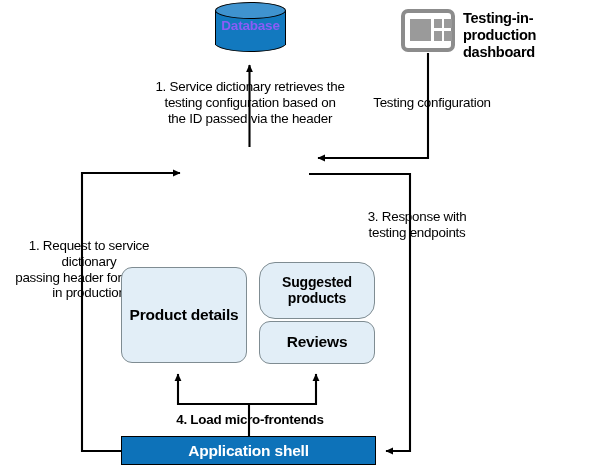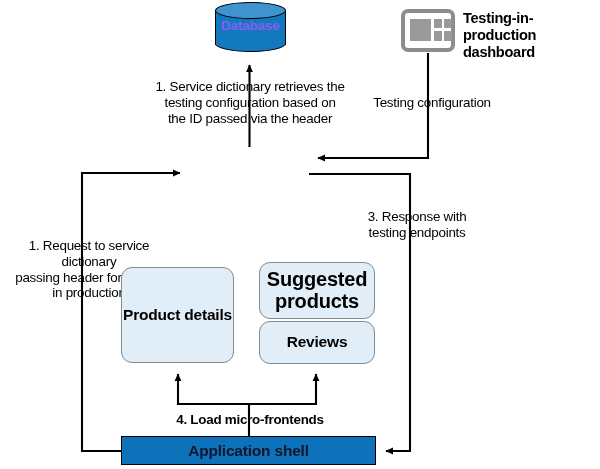--- a/index.html
+++ b/index.html
@@ -43,40 +43,40 @@
     font-weight: bold;
     line-height: 1.08;
     letter-spacing: -0.2px;
   }
   #service-dictionary {
     left: 189px; top: 147px; width: 120px; height: 52px;
     font-size: 15.5px;
     border-radius: 11px;
   }
   #product-details {
-    left: 121px; top: 267px; width: 113px; height: 96px;
+    left: 121px; top: 267px; width: 126px; height: 96px;
     font-size: 15.5px;
     border-radius: 11px;
   }
   #suggested-products {
     left: 259px; top: 262px; width: 116px; height: 57px;
-    font-size: 20px;
-    border-radius: 11px;
+    font-size: 14px;
+    border-radius: 16px;
   }
   #reviews {
     left: 259px; top: 321px; width: 116px; height: 43px;
     font-size: 15.5px;
     border-radius: 11px;
   }
   
   #application-shell {
     left: 121px; top: 436px; width: 255px; height: 29px;
     background: #0d72b9;
     border: 1.6px solid #000000;
-    color: #0f172a;
+    color: #ffffff;
     font-size: 15.5px;
     font-weight: bold;
     letter-spacing: -0.2px;
   }
   
   #database {
     left: 215px; top: 2px; width: 71px; height: 51px;
   }
   #database .cyl-body {
     position: absolute;

